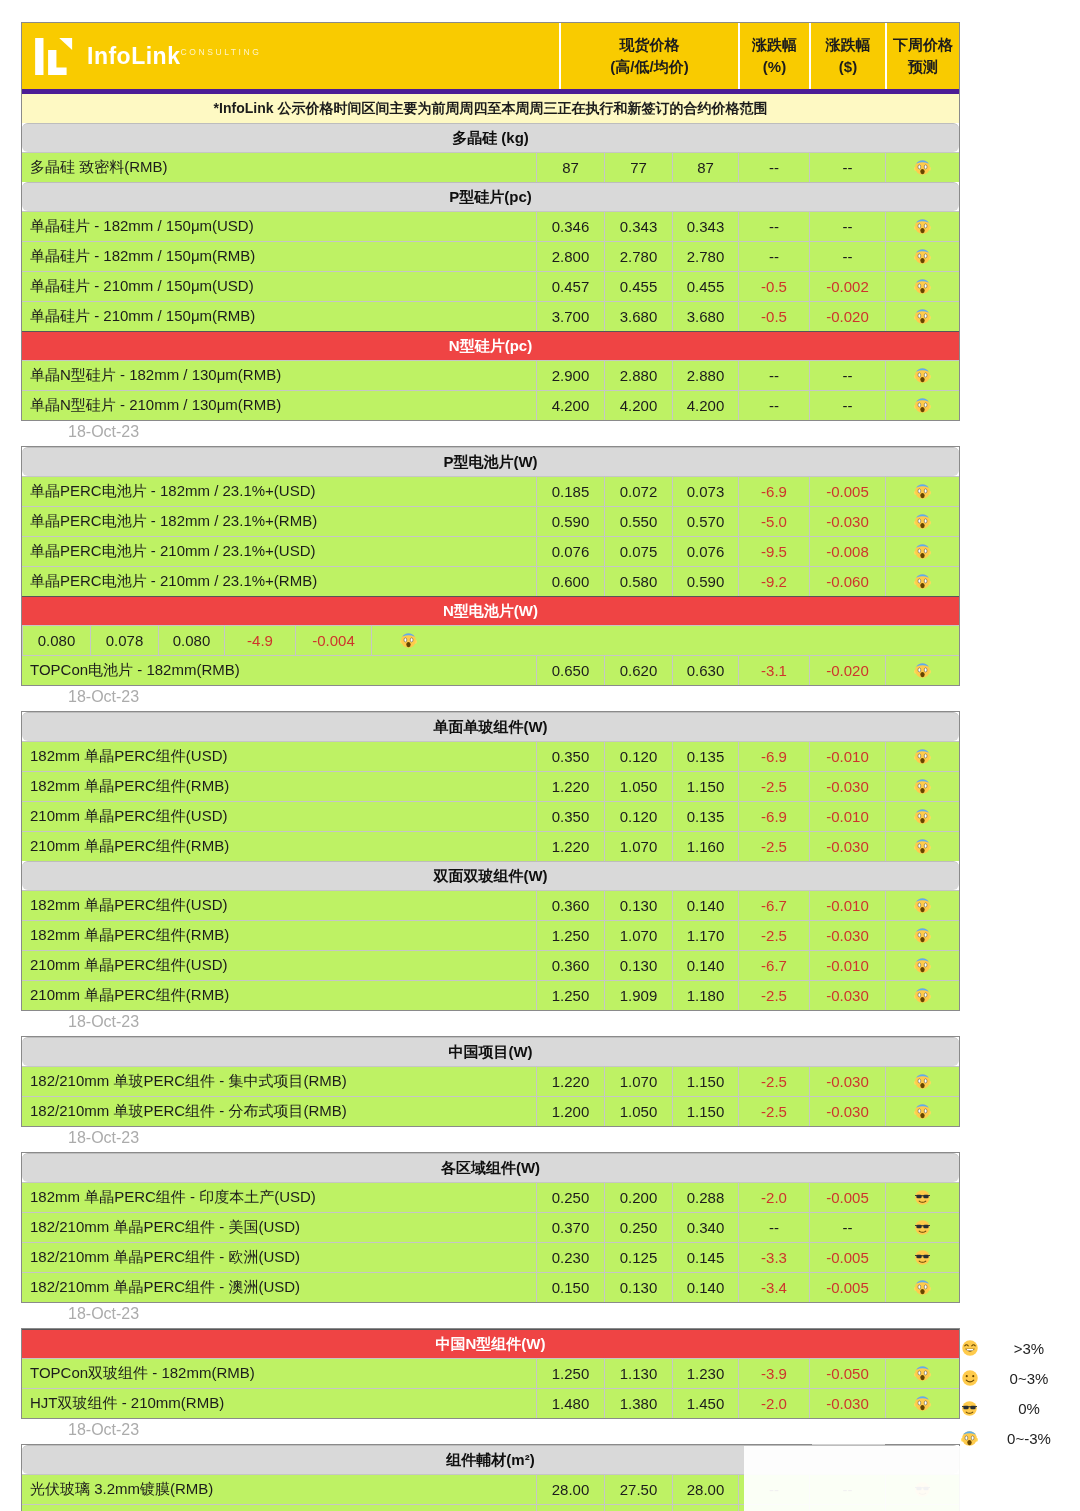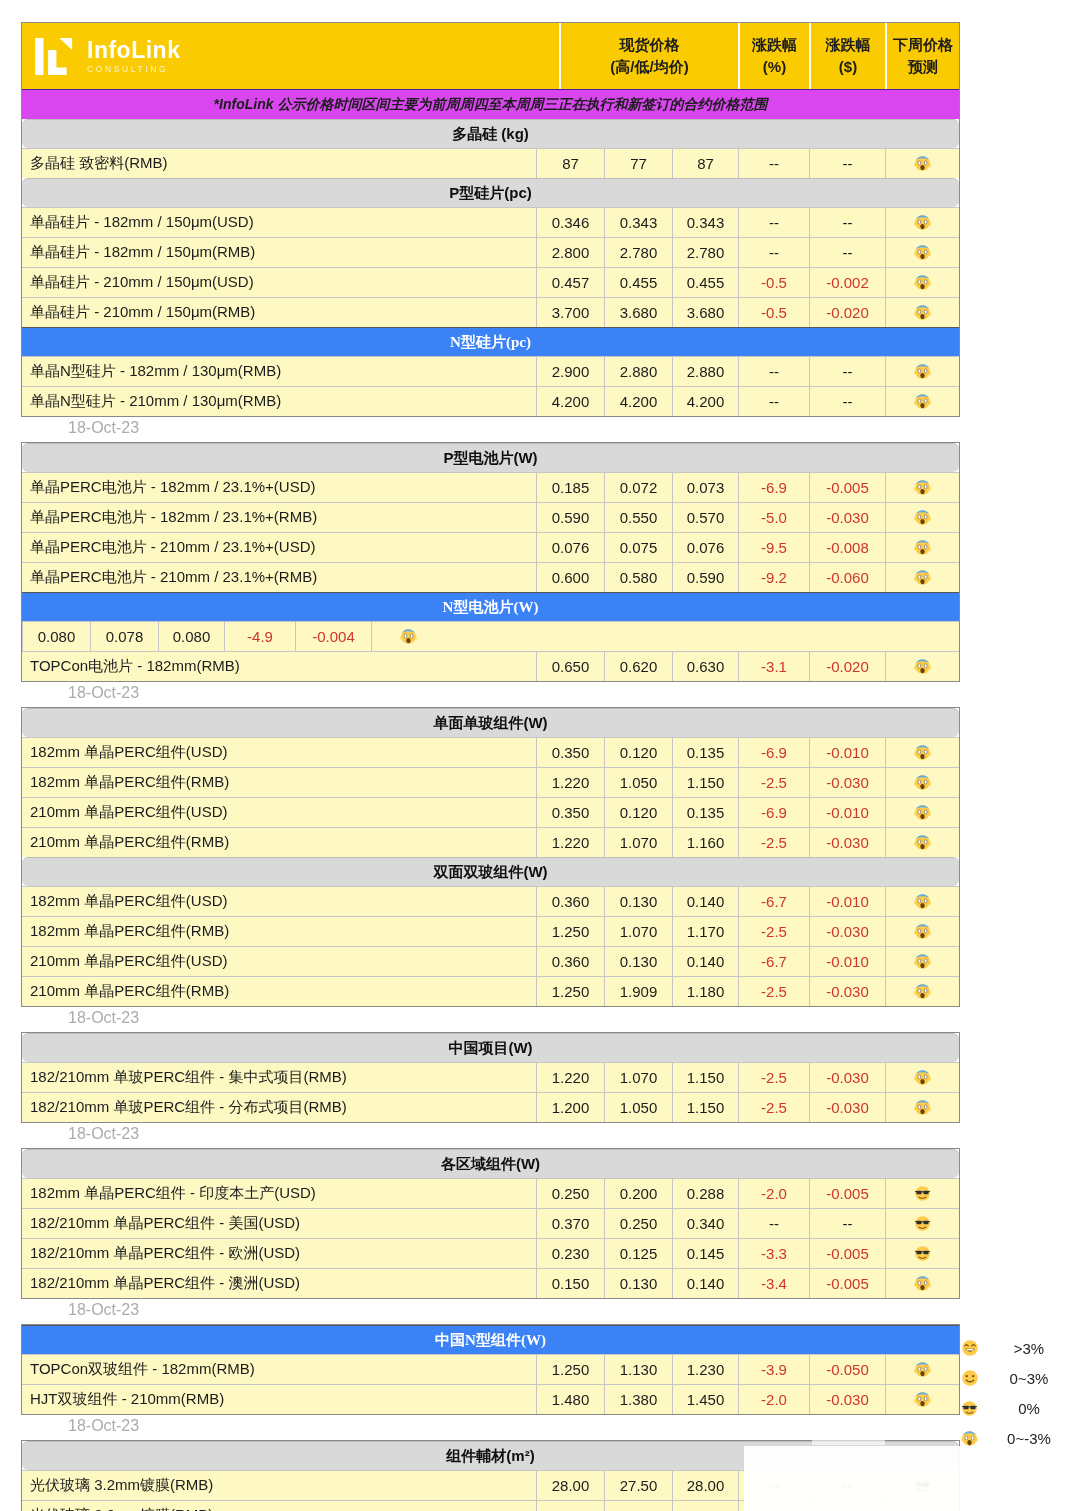--- a/index.html
+++ b/index.html
@@ -3,35 +3,35 @@
 <meta charset="utf-8">
 <style>
   html,body{margin:0;padding:0;background:#fff;}
   .page{position:relative;width:1080px;height:1511px;background:#fff;overflow:hidden;
         font-family:"Liberation Sans",sans-serif;color:#1c1c1c;}
   .table-area{position:absolute;left:21px;top:22px;width:939px;}
   .block{border:1px solid #8a8a8a;background:#fff;}
   
   .yellow-header{display:flex;background:#F9CB00;height:66px;}
   .yh-logo{flex:1;display:flex;align-items:center;padding-left:13px;gap:11px;}
-  .logo-text{display:flex;flex-direction:column;line-height:1;}
+  .logo-text{display:flex;flex-direction:row;line-height:1;}
   .logo-brand{color:#fff;font-weight:bold;font-size:23px;letter-spacing:.5px;}
   .logo-sub{color:rgba(255,255,255,.78);font-size:8.5px;letter-spacing:2.6px;margin-top:3px;}
   .yh-cell{border-left:2px solid #fff;display:flex;flex-direction:column;justify-content:center;
            align-items:center;font-weight:bold;font-size:15px;line-height:22px;box-sizing:border-box;}
   .yh-price{width:179px;}.yh-pct{width:71px;}.yh-chg{width:76px;}.yh-fc{width:74px;}
   
   .note-row{height:29px;display:flex;align-items:center;justify-content:center;
-            font-weight:bold;font-size:14px;border-top:1px solid #4c1d95;background:#d946ef;font-style:italic;}
+            font-weight:bold;font-size:14px;border-top:5px solid #4c1d95;background:#fef9c3;}
   
   .section{height:28px;display:flex;align-items:center;justify-content:center;
            font-weight:bold;font-size:15px;border-top:1px solid #bdbdbd;}
   .section.light{background:#D9D9D9;color:#0f0f0f;border-radius:6px;}
-  .section.dark{background:#3b82f6;color:#fff;border-top-color:#565659;font-family:Liberation Serif, serif;}
-  .row{display:flex;height:29px;border-top:1px solid #c6c6c6;background:#fef9c3;}
+  .section.dark{background:#ef4444;color:#fff;border-top-color:#565659;}
+  .row{display:flex;height:29px;border-top:1px solid #c6c6c6;background:#bef264;}
   .cell{box-sizing:border-box;display:flex;align-items:center;justify-content:center;
         font-size:15px;color:#1c1c1c;white-space:nowrap;}
   .cell.lab{flex:1;justify-content:flex-start;padding-left:8px;overflow:hidden;}
   .cell.v{border-left:1px solid #c6c6c6;}
   .w-high{width:68px;}.w-low{width:68px;}.w-avg{width:66px;}
   .w-pct{width:71px;}.w-chg{width:76px;}.w-fc{width:74px;}
   .neg{color:#CE352C;}
   .w-fc svg{display:block;}
   .date-label{color:#ABABAB;font-size:16px;height:17px;line-height:17px;
               padding:2px 0 0 3px;margin-bottom:6px;margin-left:44px;}

